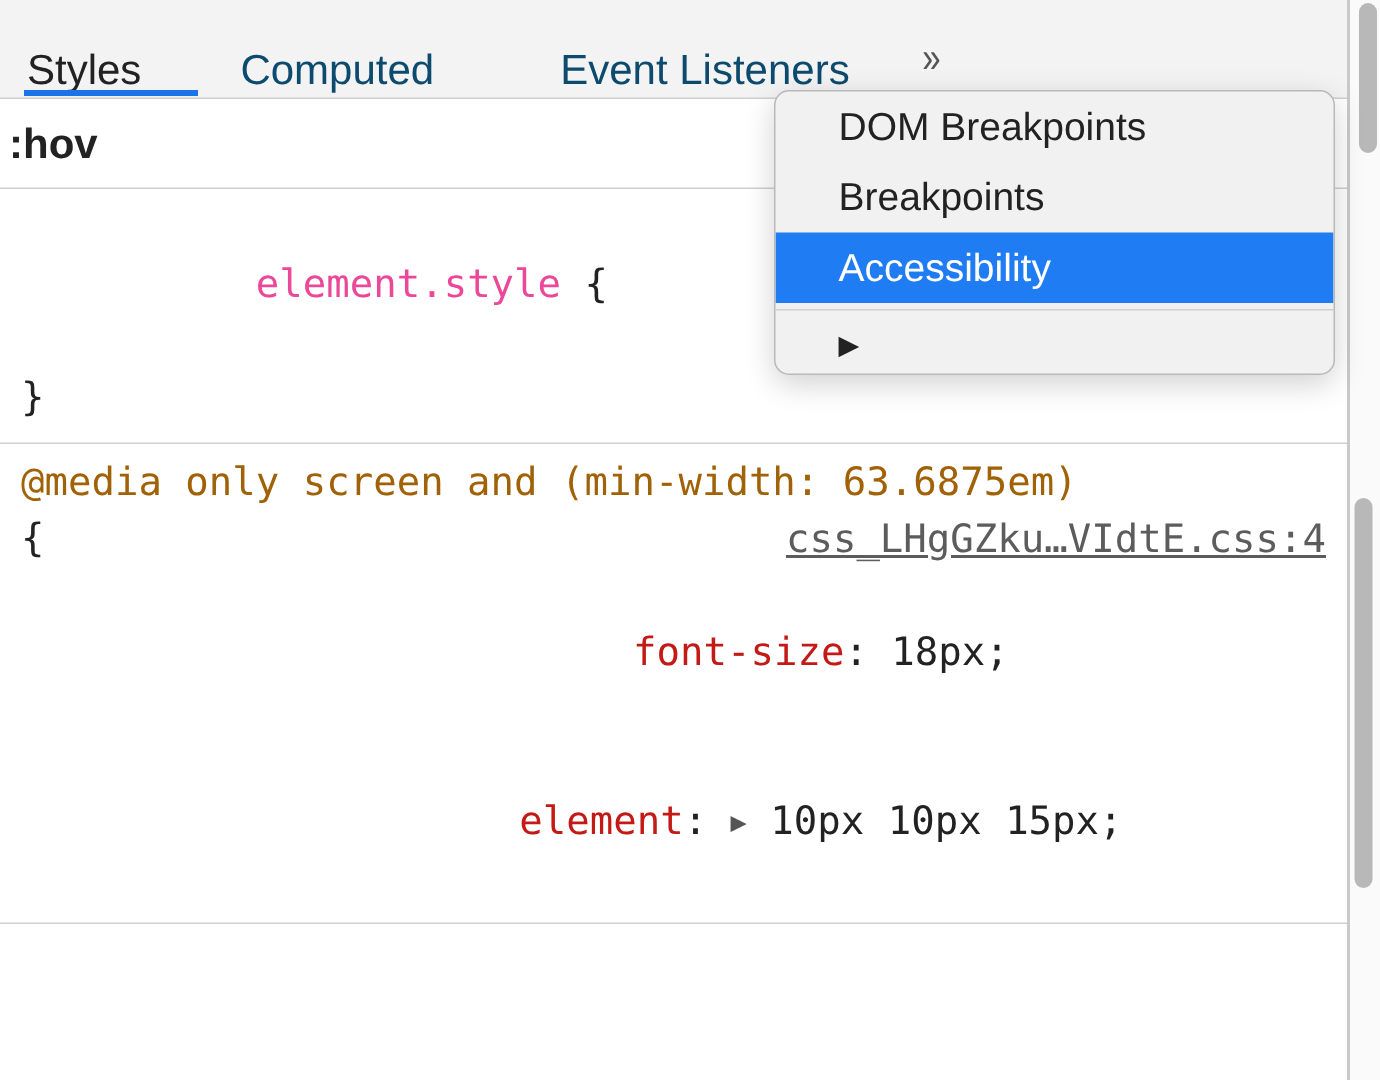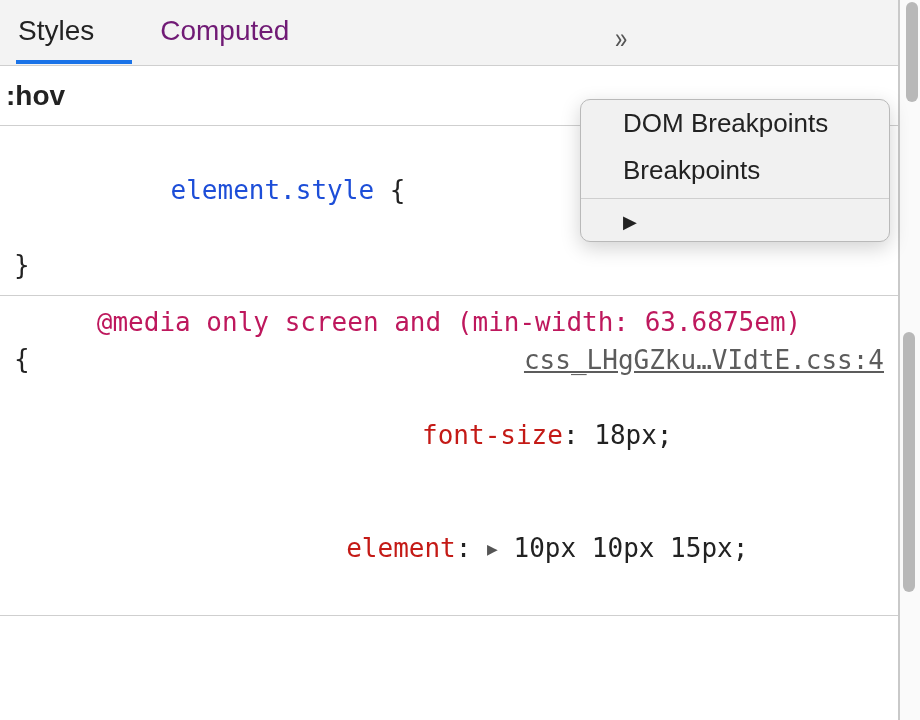--- a/index.html
+++ b/index.html
@@ -6,68 +6,69 @@
   html, body { width: 920px; height: 720px; overflow: hidden; font-family: -apple-system, "Helvetica Neue", Helvetica, Arial, sans-serif; background: #fff; }
   .viewport { position: relative; width: 920px; height: 720px; }
   .panel-area { position: absolute; left: 0; top: 0; width: 900px; height: 720px; border-right: 2px solid #c9c9c9; }
   
   .scroll-gutter { position: absolute; right: 0; top: 0; width: 20px; height: 720px; background: #fafafa; }
   .scroll-track { position: absolute; right: 3px; top: 0; width: 14px; height: 720px; }
   .scroll-thumb-outer { position: absolute; left: 3px; top: 2px; width: 12px; height: 100px; background: #b8b8b8; border-radius: 6px; }
   .scroll-thumb-inner { position: absolute; right: -17px; top: 206px; width: 12px; height: 260px; background: #b8b8b8; border-radius: 6px; z-index: 1; }
 
   
-  .tabbar { height: 66px; background: #f3f3f3; border-bottom: 1px solid #cfcfcf; display: flex; align-items: flex-end; padding-top: 19px; position: relative; }
-  .tab { font-size: 28px; color: #701a75; padding: 0 18px; height: 50px; display: flex; align-items: flex-start; cursor: default; }
+  .tabbar { height: 66px; background: #f3f3f3; border-bottom: 1px solid #cfcfcf; display: flex; align-items: flex-start; padding-top: 31px; position: relative; }
+  .tab { font-size: 28px; color: #0c4a6e; padding: 0 18px; height: 50px; display: flex; align-items: flex-start; cursor: default; }
   .tab.active { color: #222; }
   .tab-underline { position: absolute; left: 16px; top: 60px; height: 4px; width: 116px; background: #1a73e8; }
   .tab-spacer1 { width: 30px; }
   .tab-spacer2 { width: 48px; }
   .overflow-btn { position: absolute; right: 248px; top: 14px; width: 64px; height: 50px; display: flex; align-items: center; justify-content: center; }
   .chev-dbl { font-size: 22px; color: #555; letter-spacing: -6px; transform: scaleY(1.3); }
 
   
   .filter-row { display: flex; align-items: stretch; height: 60px; border-bottom: 1px solid #cfcfcf; background: #fff; }
   .filter-input { flex: 1; border: 1px solid #e5e5e5; margin: 6px 0 6px 6px; font-size: 28px; color: #888; padding: 0 10px; outline: none; background: #fff; }
   .hov-btn { width: 110px; display: flex; align-items: center; justify-content: flex-start; font-size: 28px; font-weight: 700; color: #222; padding-left: 6px; }
 
   
   .styles-body { font-family: Menlo, Consolas, monospace; font-size: 26px; line-height: 1.45; color: #222; position: relative; }
   .rule-block { border-bottom: 1px solid #cfcfcf; padding: 8px 14px 10px 14px; position: relative; }
   .sel-line { white-space: pre; }
-  .sel { color: #1d4ed8; }
+  .sel { color: #ec4899; }
   .brace { color: #222; }
   .prop-line { padding-left: 40px; white-space: pre; text-align: center; }
   .prop-name { color: #c41a16; }
   .prop-colon { color: #222; }
   .prop-val { color: #222; }
   .tri { color: #555; display: inline-block; transform: translateY(-2px); font-size: 18px; }
-  .media-line { color: #be185d; text-align: center; }
+  .media-line { color: #a16207; }
   .src-link { position: absolute; right: 14px; color: #5c5c5c; text-decoration: underline; font-family: Menlo, Consolas, monospace; }
   .src-link.r1 { top: 46px; text-decoration: underline; }
 
   
-  .menu { position: absolute; right: 8px; top: 60px; width: 310px; background: #f1f1f1; border: 1px solid #b9b9b9; border-radius: 10px; box-shadow: 0 6px 20px rgba(0,0,0,0.18); z-index: 50; overflow: hidden; margin-top: 39px; }
+  .menu { position: absolute; right: 8px; top: 60px; width: 374px; background: #f1f1f1; border: 1px solid #b9b9b9; border-radius: 10px; box-shadow: 0 6px 20px rgba(0,0,0,0.18); z-index: 50; overflow: hidden; }
   .menu-item { font-size: 26px; color: #222; padding: 8px 20px 8px 42px; display: flex; align-items: center; justify-content: space-between; cursor: default; }
   .menu-item.highlight { background: #1f7cf2; color: #fff; }
   .menu-sep { height: 1px; background: #cfcfcf; margin: 4px 0; }
   .menu-arrow { font-size: 18px; color: #222; }
 </style>
 </head>
 <body>
 
 <div class="viewport">
 
   <div class="panel-area">
 
     <div class="tabbar">
       <div class="tab active">Styles</div>
       <div class="tab-spacer1"></div>
       <div class="tab">Computed</div>
       <div class="tab-spacer2"></div>
+      <div class="tab">Event Listeners</div>
       <div class="tab-underline"></div>
       <div class="overflow-btn">
         <span class="chev-dbl">»</span>
       </div>
     </div>
 
     <div class="filter-row">
       <div class="hov-btn">:hov</div>
     </div>
 
@@ -96,20 +97,23 @@
 
     </div>
 
     <div class="menu">
       <div class="menu-item">
         <span>DOM Breakpoints</span>
       </div>
       <div class="menu-item">
         <span>Breakpoints</span>
       </div>
+      <div class="menu-item highlight">
+        <span>Accessibility</span>
+      </div>
       <div class="menu-sep"></div>
       <div class="menu-item">
         <span class="menu-arrow">▶</span>
       </div>
     </div>
 
   </div>
 
   <div class="scroll-gutter">
     <div class="scroll-track">

